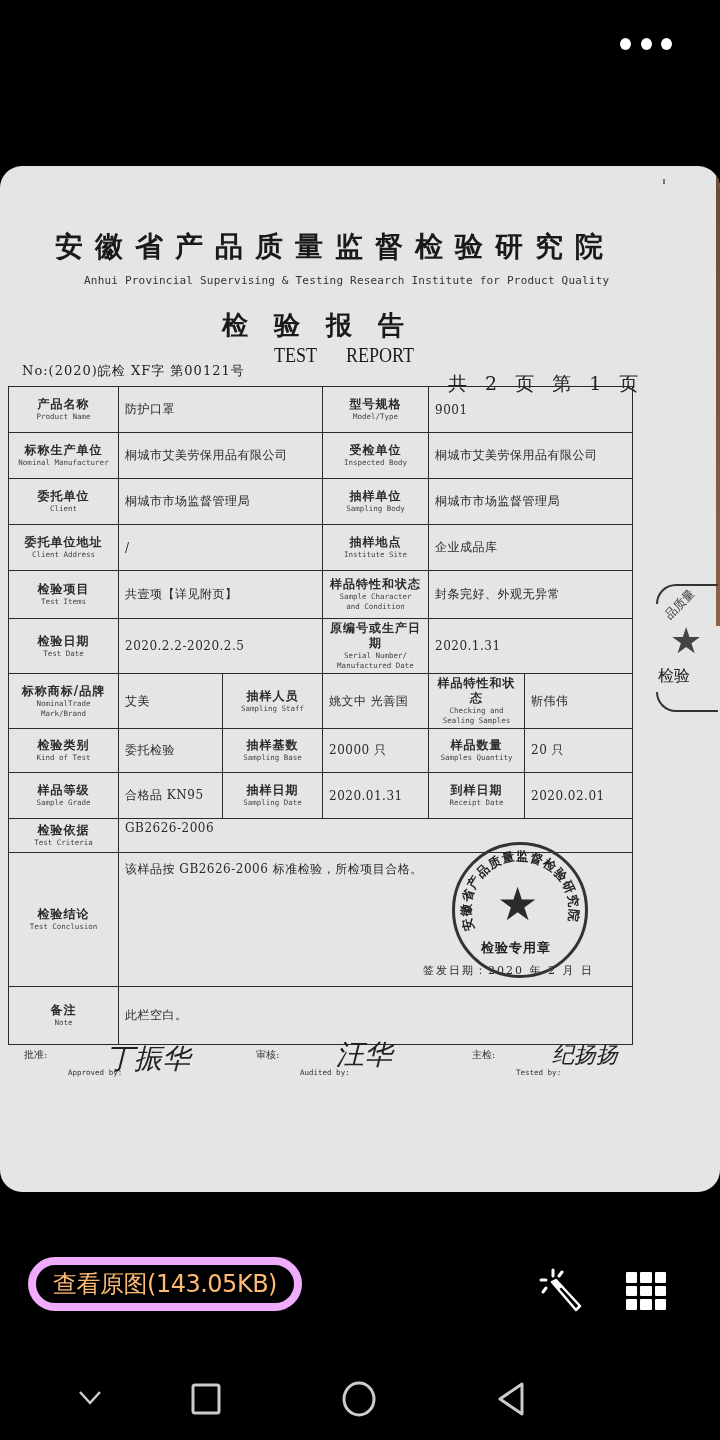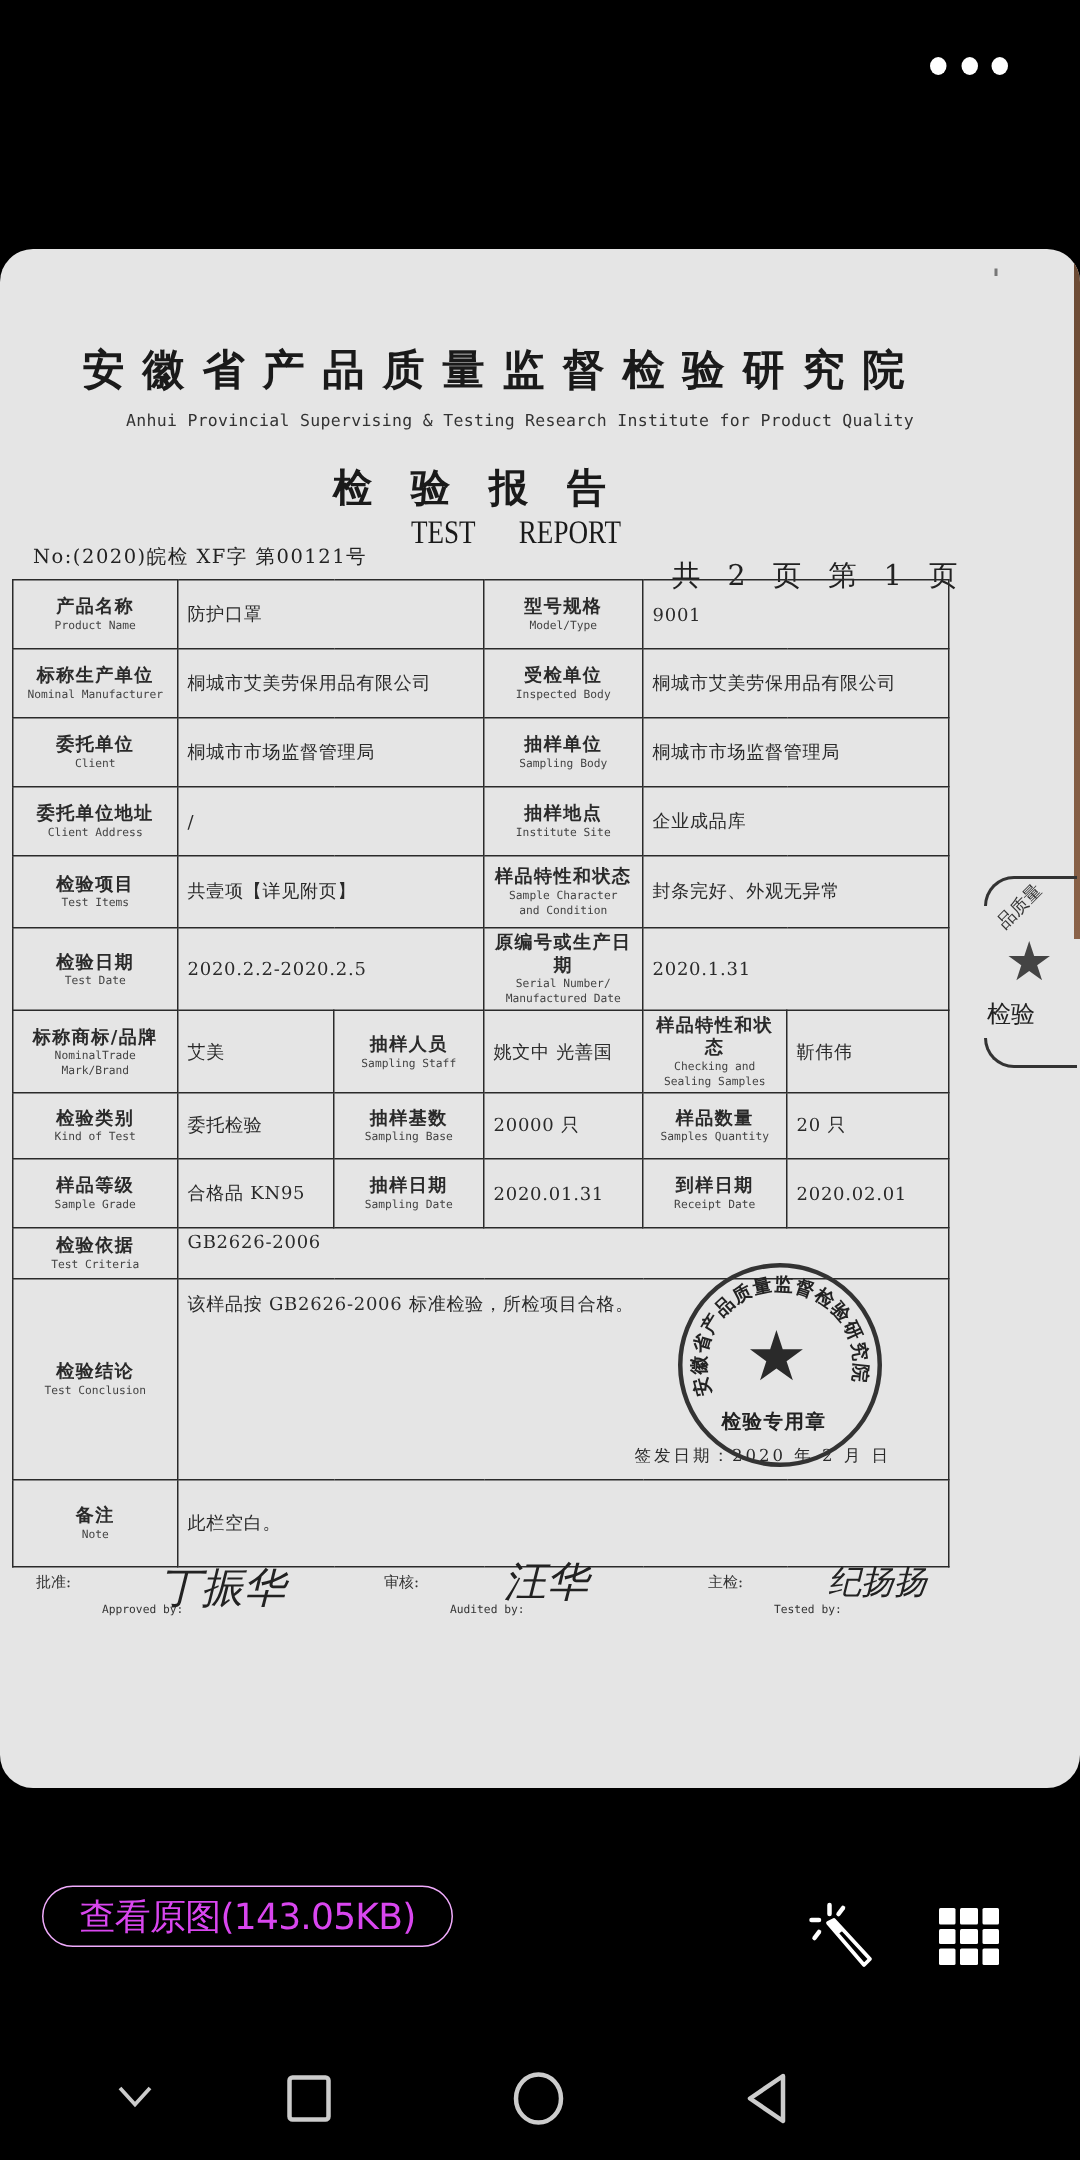--- a/index.html
+++ b/index.html
@@ -43,21 +43,21 @@
     .side-seal .t1 { position: absolute; left: 6px; top: 22px; font-size: 12px; transform: rotate(-45deg); color: #333; }
     .side-seal .star2 { position: absolute; left: 14px; top: 46px; font-size: 36px; color: #444; }
     .side-seal .t2 { position: absolute; left: 2px; top: 92px; font-size: 16px; color: #222; }
 
     .signs { position: absolute; left: 0; top: 870px; width: 720px; height: 60px; }
     .sig-lbl { position: absolute; font-size: 10px; color: #333; }
     .sig-lbl .en { display: block; font-family: "DejaVu Sans Mono", monospace; font-size: 7.5px; margin-top: 6px; margin-left: 44px; }
     .sig { position: absolute; font-family: "DejaVu Serif", serif; font-size: 28px; color: #222; font-style: italic; }
 
     .bottom-bar { position: absolute; left: 0; top: 1192px; width: 720px; height: 248px; background: #000; }
-    .view-orig { position: absolute; left: 28px; top: 65px; width: 274px; height: 41px; border: 1px solid #f0abfc; border-radius: 29px; color: #d946ef; font-family: "DejaVu Sans", sans-serif; font-size: 24px; display: flex; align-items: center; justify-content: center; letter-spacing: -0.5px; cursor: pointer; }
+    .view-orig { position: absolute; left: 28px; top: 65px; width: 274px; height: 54px; border: 8px solid #f0abfc; border-radius: 29px; color: #fdba74; font-family: "DejaVu Sans", sans-serif; font-size: 24px; display: flex; align-items: center; justify-content: center; letter-spacing: -0.5px; cursor: pointer; }
     .wand { position: absolute; left: 536px; top: 74px; width: 50px; height: 50px; cursor: pointer; }
     .grid-btn { position: absolute; left: 626px; top: 80px; width: 40px; height: 38px; display: grid; grid-template-columns: repeat(3, 1fr); grid-template-rows: repeat(3, 1fr); gap: 3px; cursor: pointer; }
     .grid-btn span { background: #fff; border-radius: 1px; }
 
     .nav { position: absolute; left: 0; top: 170px; width: 720px; height: 78px; }
     .nav-item { position: absolute; top: 18px; cursor: pointer; }
   </style>
 </head>
 <body>
 

